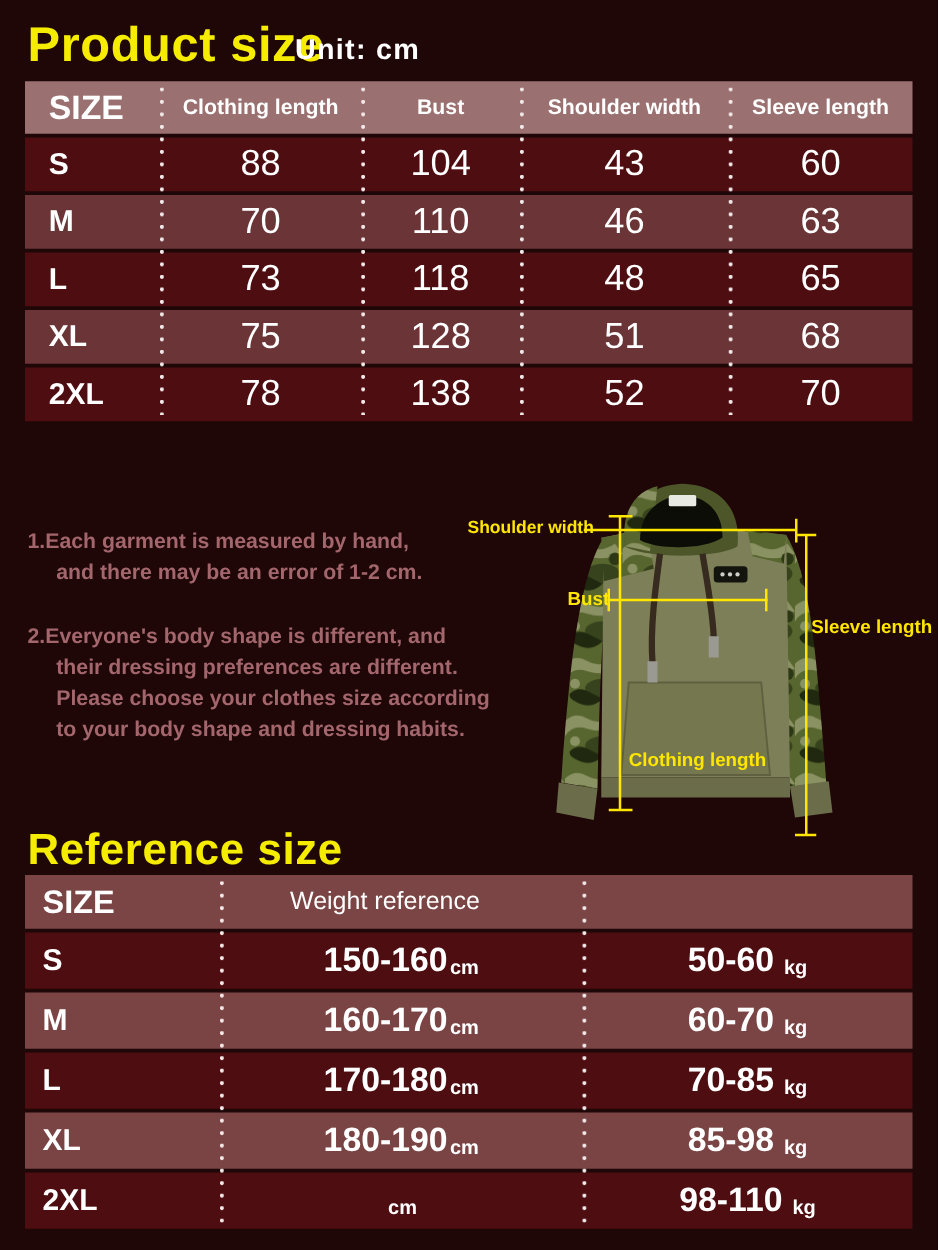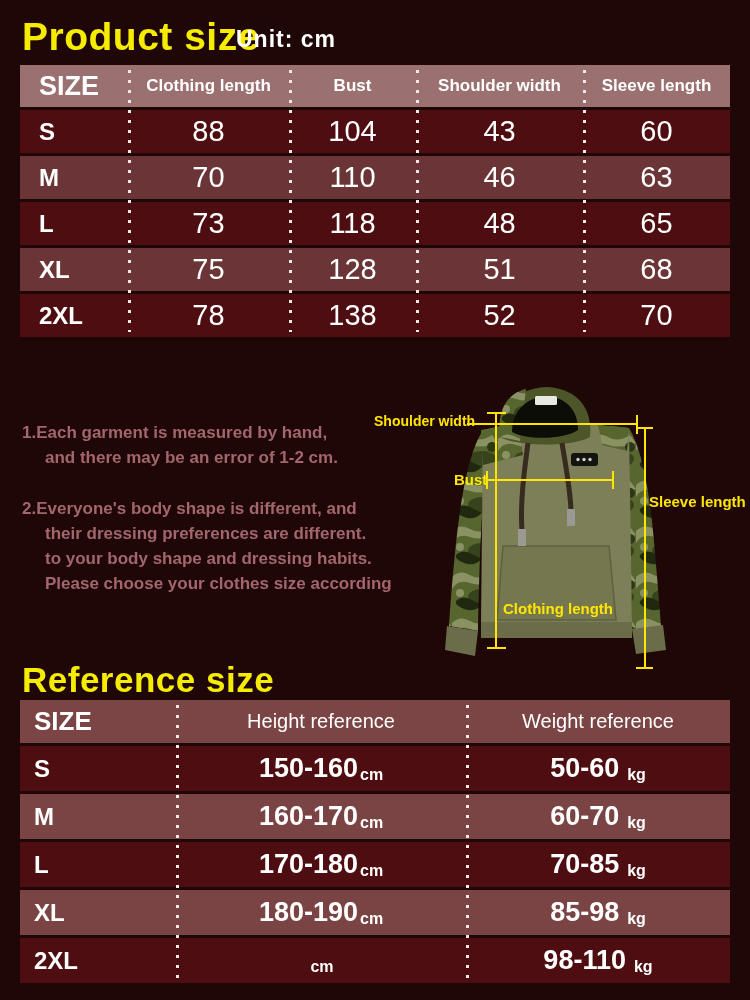--- a/index.html
+++ b/index.html
@@ -103,22 +103,22 @@
     <div class="vdots" style="left:563px;"></div>
   </div>
 
   <div class="note" style="top:420px;">
     <div>1.Each garment is measured by hand,</div>
     <div class="cont">and there may be an error of 1-2 cm.</div>
   </div>
   <div class="note" style="top:496px;">
     <div>2.Everyone's body shape is different, and</div>
     <div class="cont">their dressing preferences are different.</div>
+    <div class="cont">Please choose your clothes size according</div>
     <div class="cont">to your body shape and dressing habits.</div>
-    <div class="cont">Please choose your clothes size according</div>
   </div>
 
   <svg id="diagram-svg" width="380" height="305" viewBox="0 0 380 305">
     <defs>
       <pattern id="camo" width="46" height="46" patternUnits="userSpaceOnUse">
         <rect width="46" height="46" fill="#57652f"></rect>
         <path d="M0 10 Q8 2 18 8 T40 6 L46 14 Q30 20 18 16 T0 22 Z" fill="#8a9162"></path>
         <ellipse cx="30" cy="30" rx="14" ry="8" fill="#36431c"></ellipse>
         <path d="M4 34 q6 -6 14 -2 t12 6 q-8 8 -18 4 t-8 -8 Z" fill="#20290f"></path>
         <circle cx="40" cy="18" r="5" fill="#2c3815"></circle>
@@ -184,21 +184,20 @@
   <div class="diag-label" style="left:374px;top:413px;">Shoulder width</div>
   <div class="diag-label" style="left:454px;top:471px;font-size:15px;">Bust</div>
   <div class="diag-label" style="left:649px;top:493px;font-size:15px;">Sleeve length</div>
   <div class="diag-label" style="left:503px;top:600px;font-size:15px;">Clothing length</div>
 
   <div class="big-title" style="left:22px;top:660px;font-size:35px;">Reference size</div>
 
   <div class="tbl" style="top:700px;height:283px;">
     <div class="trow hdr2">
       <div class="cell first t2c0 h-size" style="font-size:26px;padding-left:14px;">SIZE</div>
-      <div class="cell t2c1 h-col2">Height reference</div>
       <div class="cell t2c2 h-col2">Weight reference</div>
     </div>
     <div class="trow r-dark2">
       <div class="cell first t2c0 sz-label" style="padding-left:14px;">S</div>
       <div class="cell t2c1">
           <span class="range">150-160</span>
           <span class="unit-sm u-cm">cm</span>
         </div>
       <div class="cell t2c2">
           <span class="range">50-60</span>

